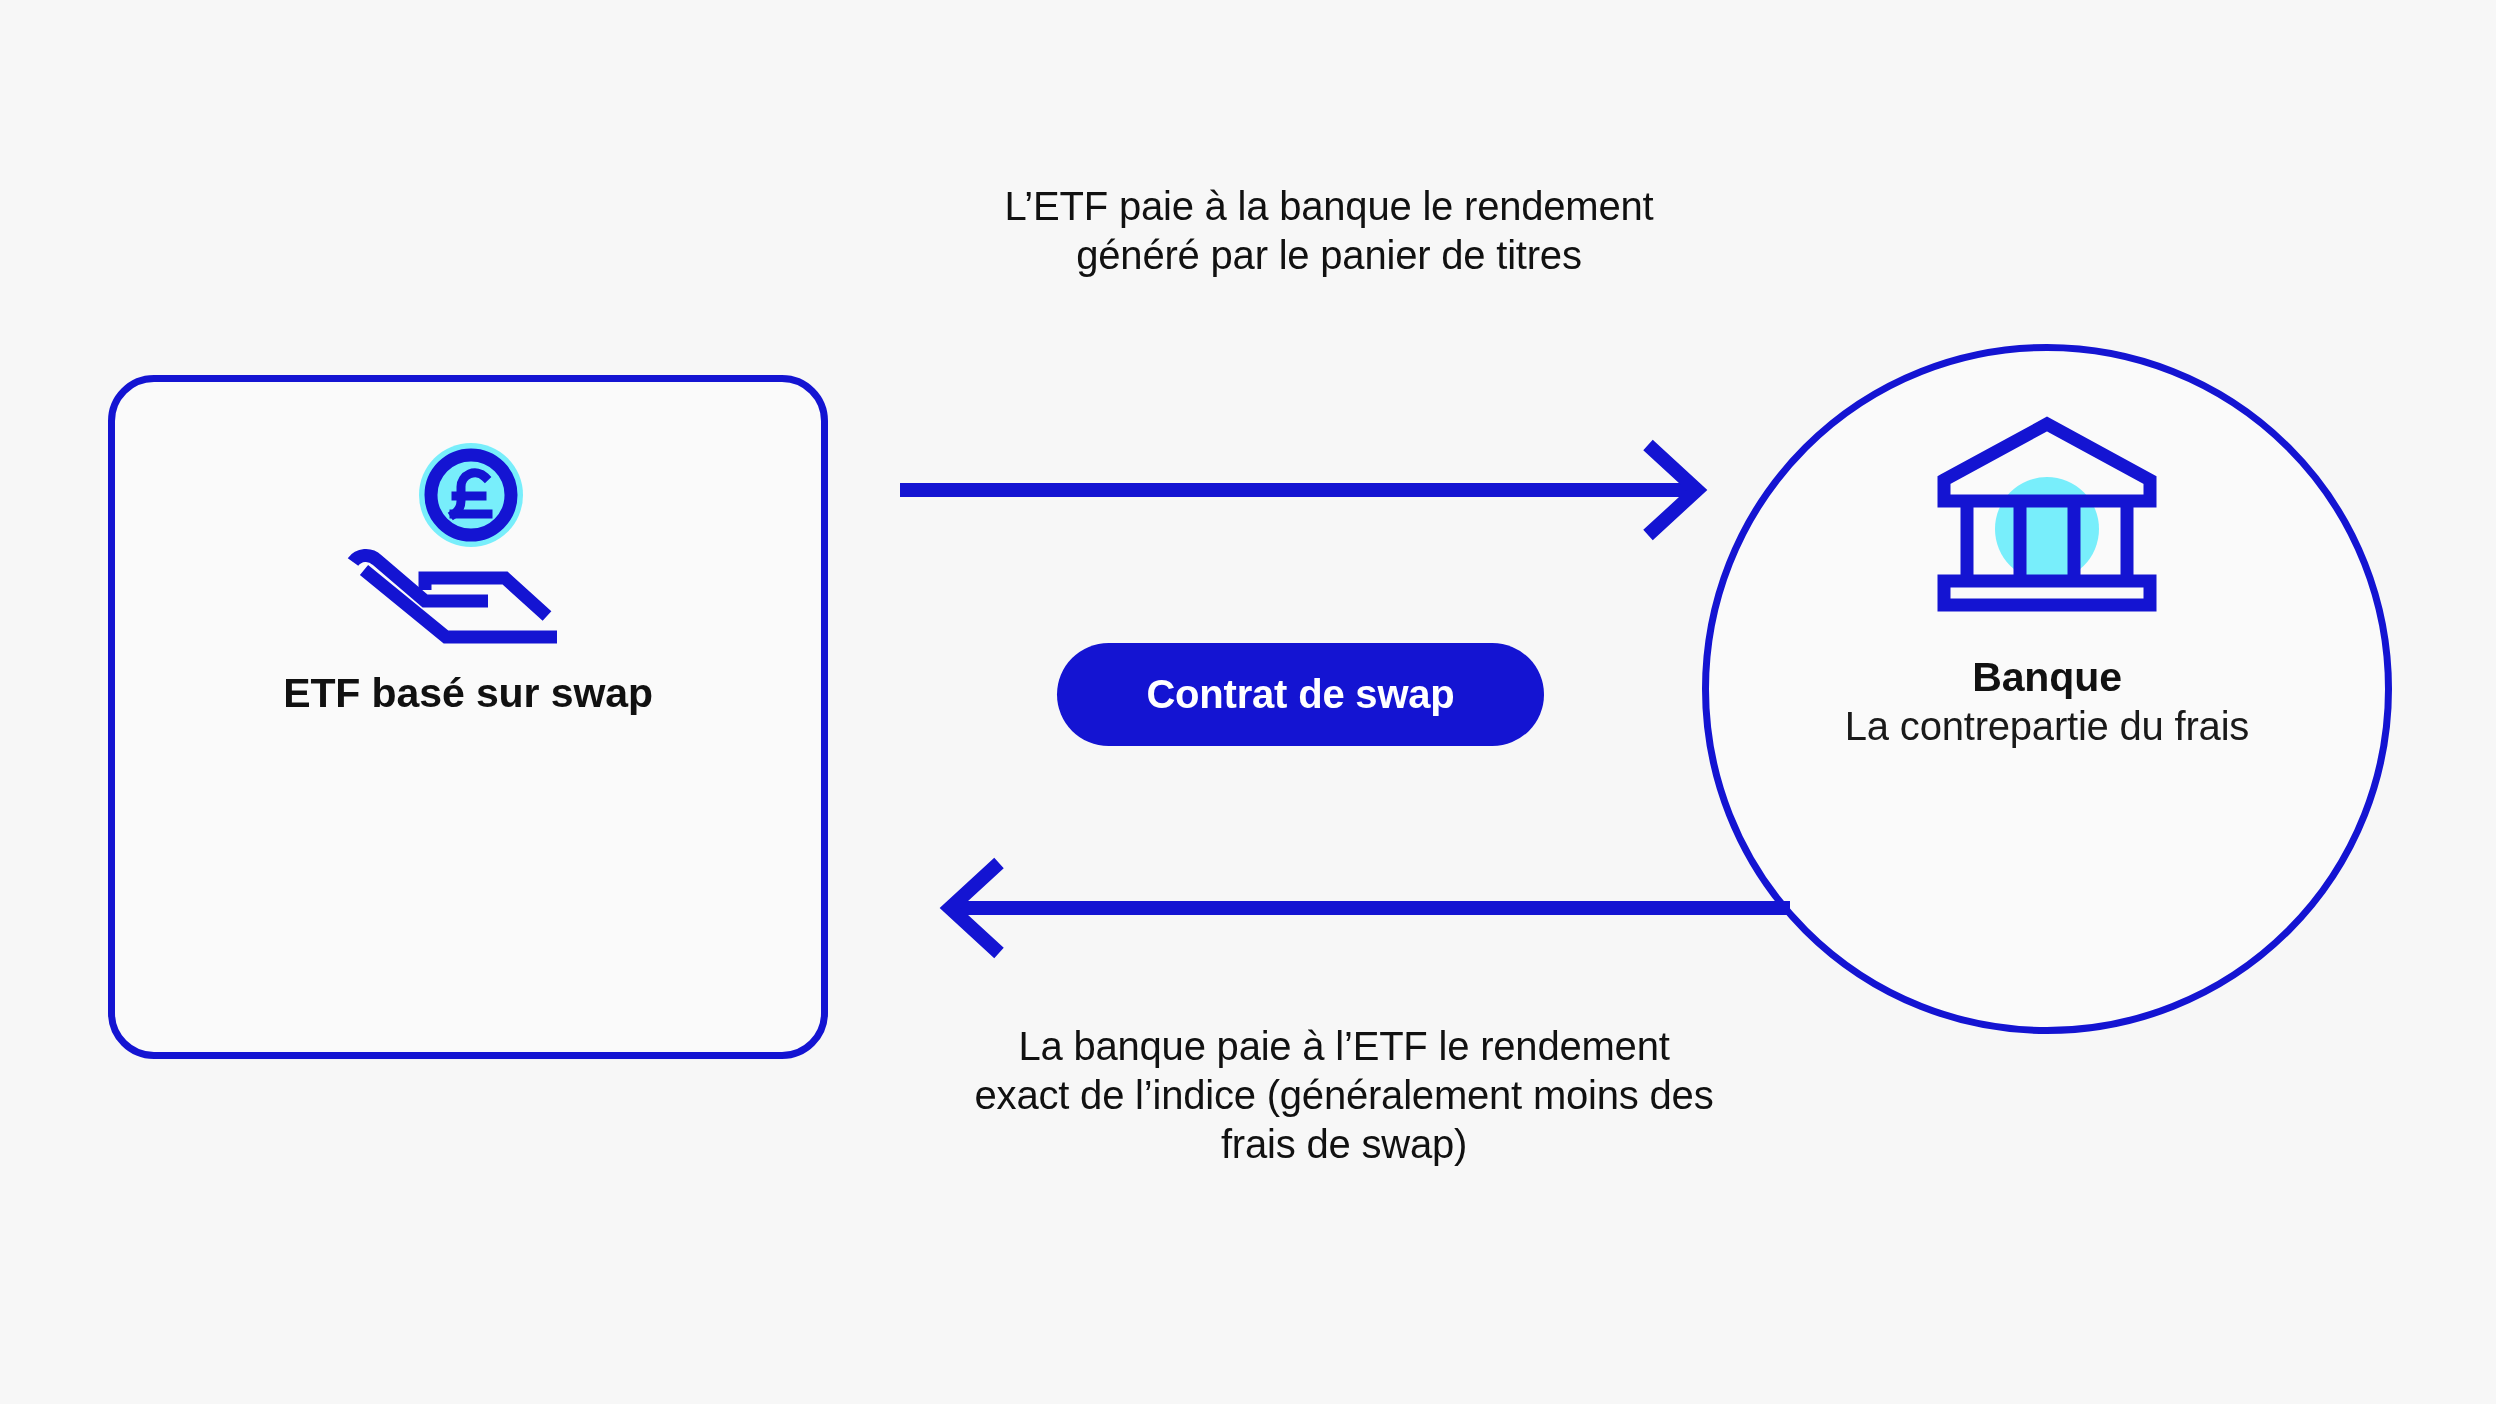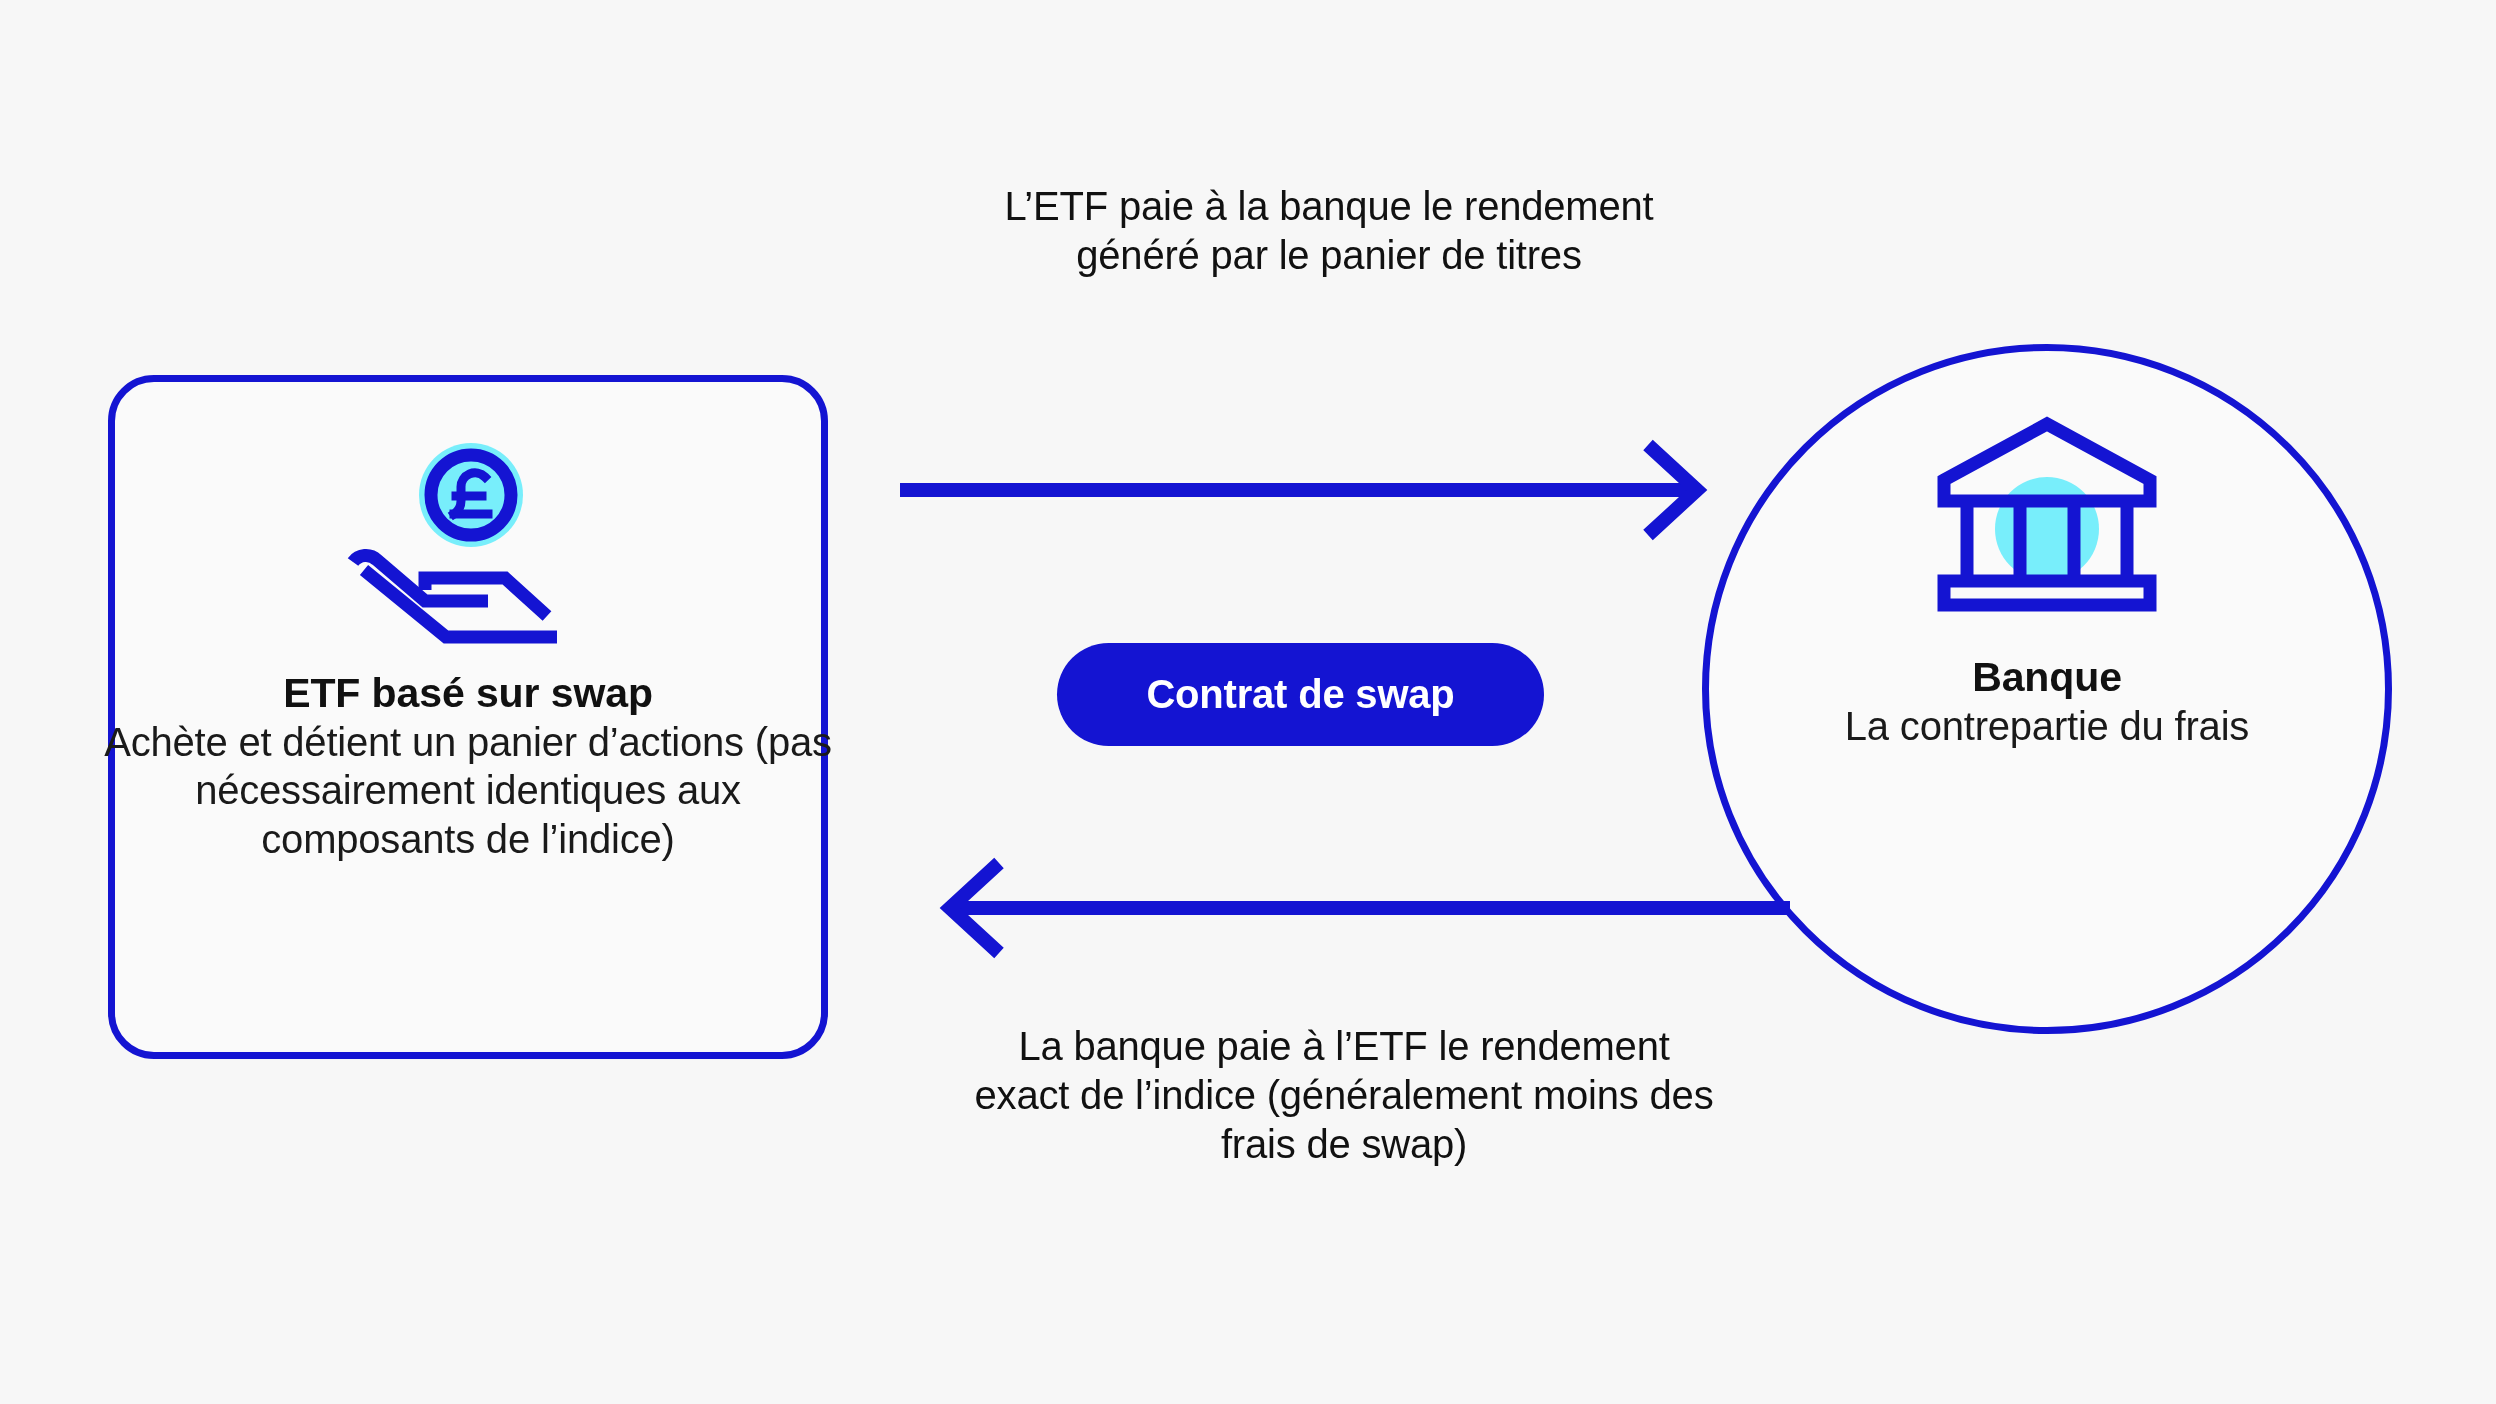--- a/index.html
+++ b/index.html
@@ -161,21 +161,20 @@
         <g fill="none" stroke="#1414d2" stroke-width="13" stroke-linejoin="miter" stroke-linecap="butt">
           <path d="M20 124 a16 16 0 0 1 24 -2 L92 163 L155 163"></path>
           <path d="M92 152 L92 140 L172 140 L214 178"></path>
           <path d="M31 132 L113 199 L224 199"></path>
         </g>
       </svg>
     </div>
 
     <div class="etf-text">
       <div class="node-title">ETF basé sur swap</div>
-      <div class="node-desc">Achète et détient un panier d’actions (pas nécessairement identiques aux composants de l’indice)</div>
     </div>
   </div>
 
   <div class="bank-node">
 
     <div class="bank-icon-wrap">
       <svg viewBox="0 0 240 205" width="240" height="205" aria-hidden="true">
 
         <circle cx="120" cy="118" r="52" fill="#78eefb"></circle>
 

